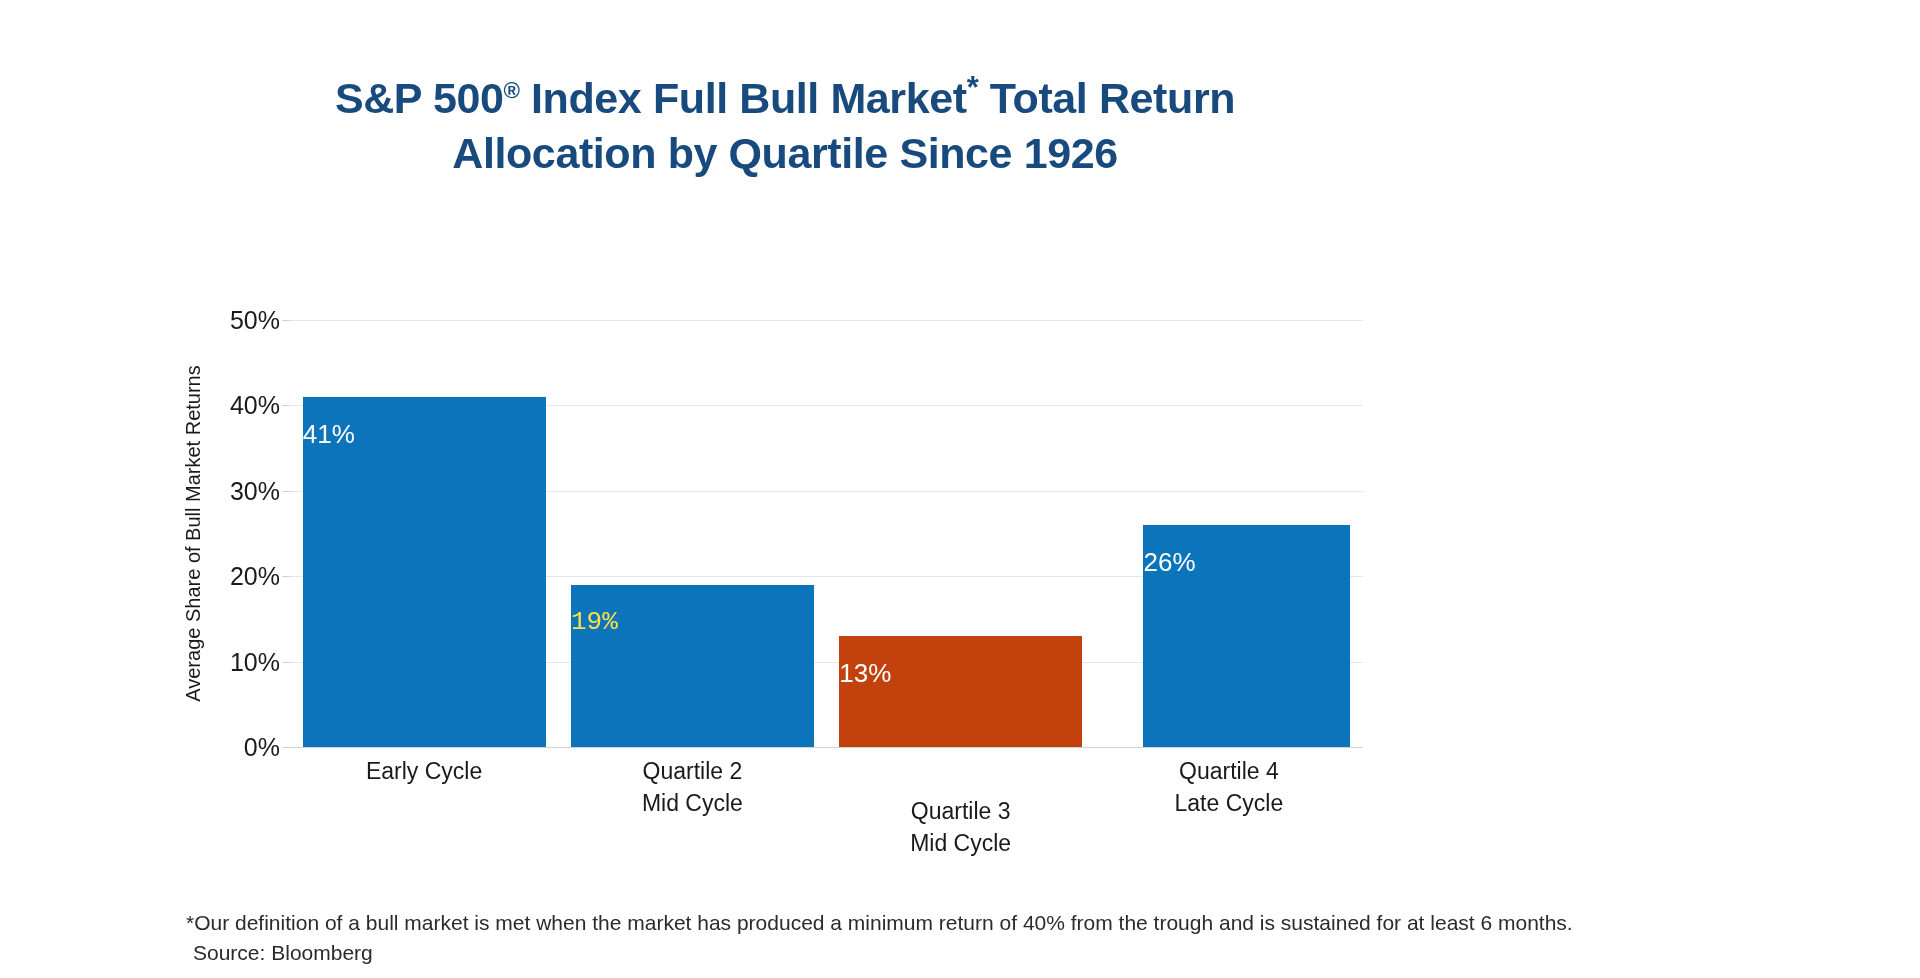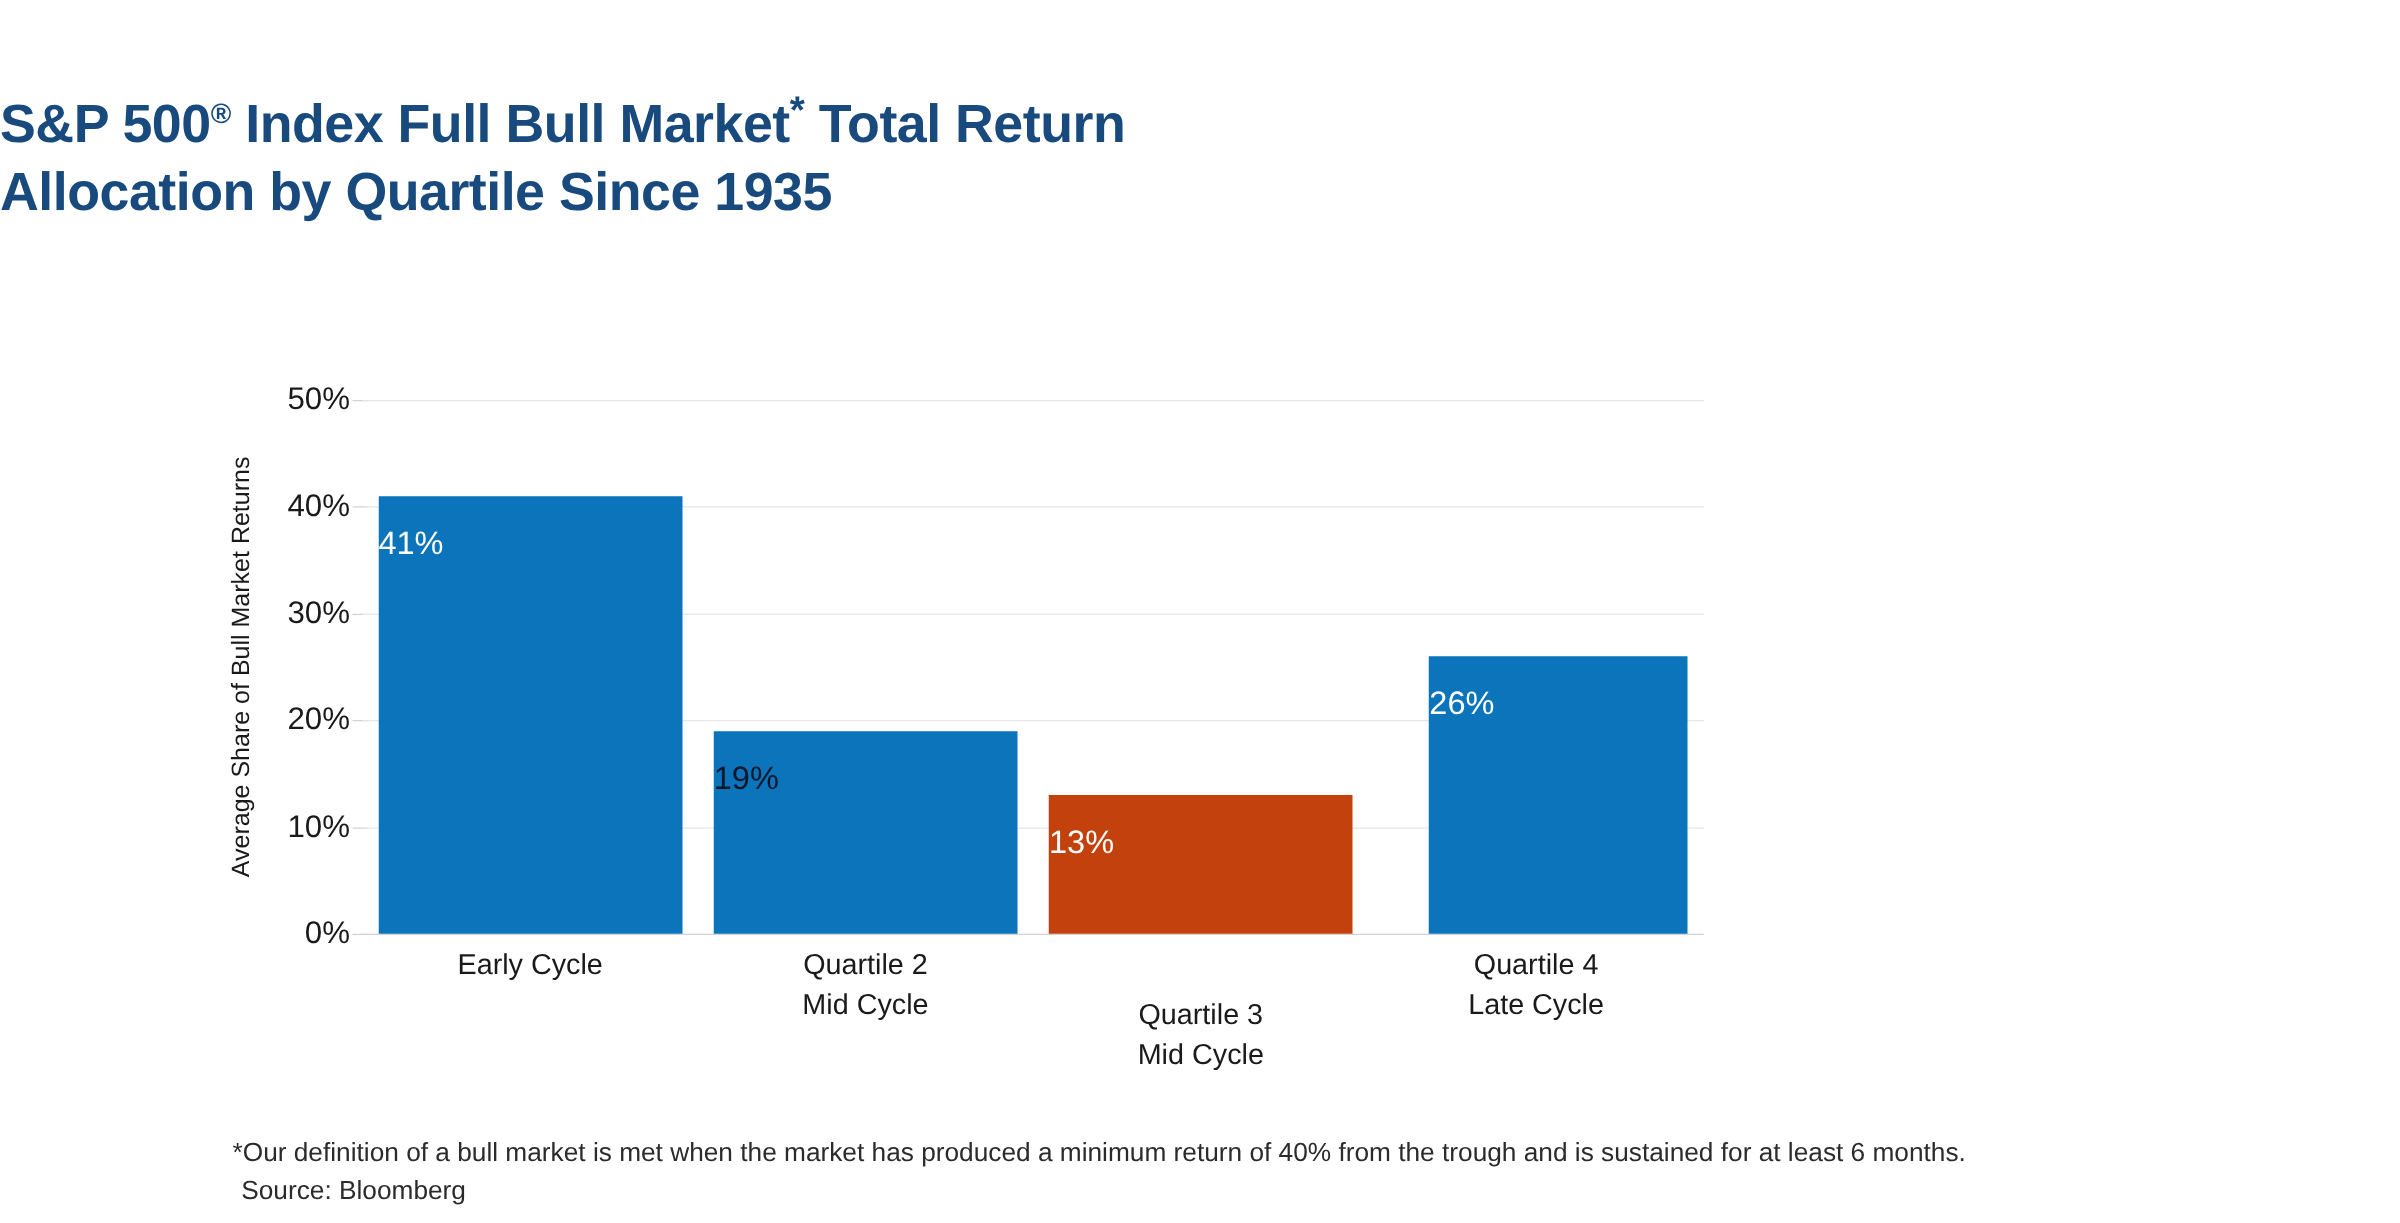--- a/index.html
+++ b/index.html
@@ -8,21 +8,21 @@
     background:#ffffff;
     font-family:"Liberation Sans", sans-serif;
     overflow:hidden;
     position:relative;
   }
 
   
   #chart-title{
     position:absolute;
     left:0; top:68px; width:1570px;
-    text-align:left;
+    text-align:center;
     color:#184a7d;
     font-family:"Liberation Sans", sans-serif;
     font-weight:bold;
     font-size:43px;
     line-height:1.28;
     letter-spacing:-0.4px;
     white-space:nowrap;
   }
   #chart-title .ttl-line{display:block;}
   #chart-title sup{
@@ -138,21 +138,21 @@
     color:#2b2b2b;
     line-height:1.42;
   }
   #footnote .src{display:block; padding-left:7px;}
 </style>
 </head>
 <body>
 
 <div id="chart-title">
   <span class="ttl-line"><span>S&amp;P 500</span><sup>®</sup><span> Index Full Bull Market</span><span class="star">*</span><span> Total Return</span></span>
-  <span class="ttl-line">Allocation by Quartile Since 1935</span>
+  <span class="ttl-line">Allocation by Quartile Since 1926</span>
 </div>
 
 <div id="y-axis-title">Average Share of Bull Market Returns</div>
 
 <div id="y-ticks">
     <div class="ytick" style="top: 427px;">0%</div>
     <div class="tickmark" style="top: 427px;"></div>
     <div class="ytick" style="top: 341.6px;">10%</div>
     <div class="tickmark" style="top: 341.6px;"></div>
     <div class="ytick" style="top: 256.2px;">20%</div>
@@ -175,21 +175,21 @@
   </div>
 
 <div id="bars">
     <div class="bar-slot" style="left: 12.7419px; width: 242.766px;">
       <div class="bar" style="height: 350.14px; background: rgb(11, 116, 186);">
         <div class="bar-value" style="color: rgb(255, 255, 255);">41%</div>
       </div>
     </div>
     <div class="bar-slot" style="left: 280.992px; width: 242.766px;">
       <div class="bar" style="height: 162.26px; background: rgb(11, 116, 186);">
-        <div class="bar-value" style="color: #0f172a;">19%</div>
+        <div class="bar-value" style="color: #fde047; font-family: Liberation Mono, monospace;">19%</div>
       </div>
     </div>
     <div class="bar-slot" style="left: 549.242px; width: 242.766px;">
       <div class="bar" style="height: 111.02px; background: #c2410c;">
         <div class="bar-value" style="color: rgb(255, 255, 255);">13%</div>
       </div>
     </div>
     <div class="bar-slot" style="left: 817.492px; width: 242.766px;">
       <div class="bar" style="height: 222.04px; background: rgb(11, 116, 186); margin-left: 36px;">
         <div class="bar-value" style="color: rgb(255, 255, 255);">26%</div>

